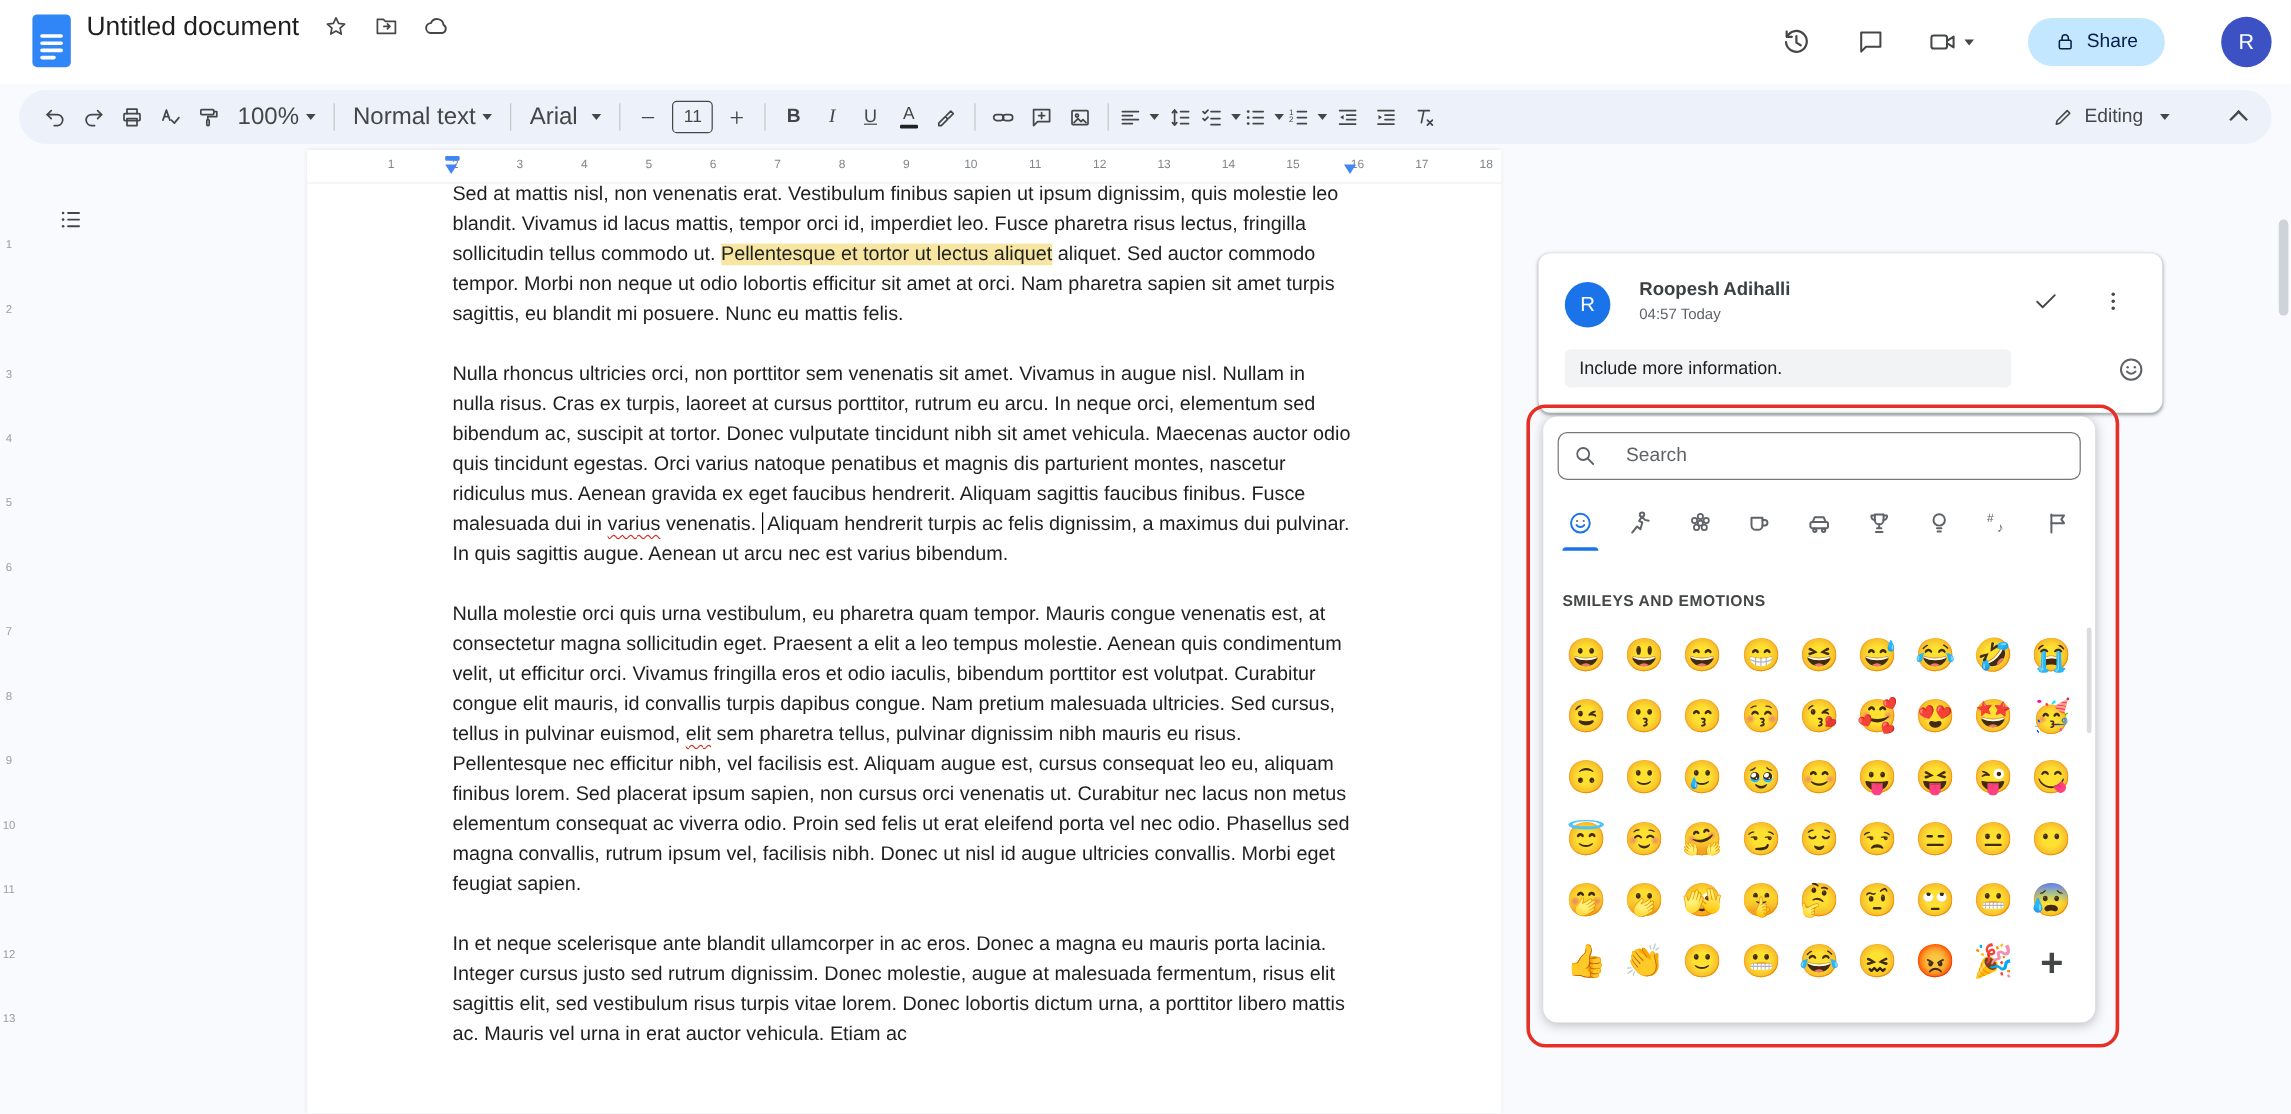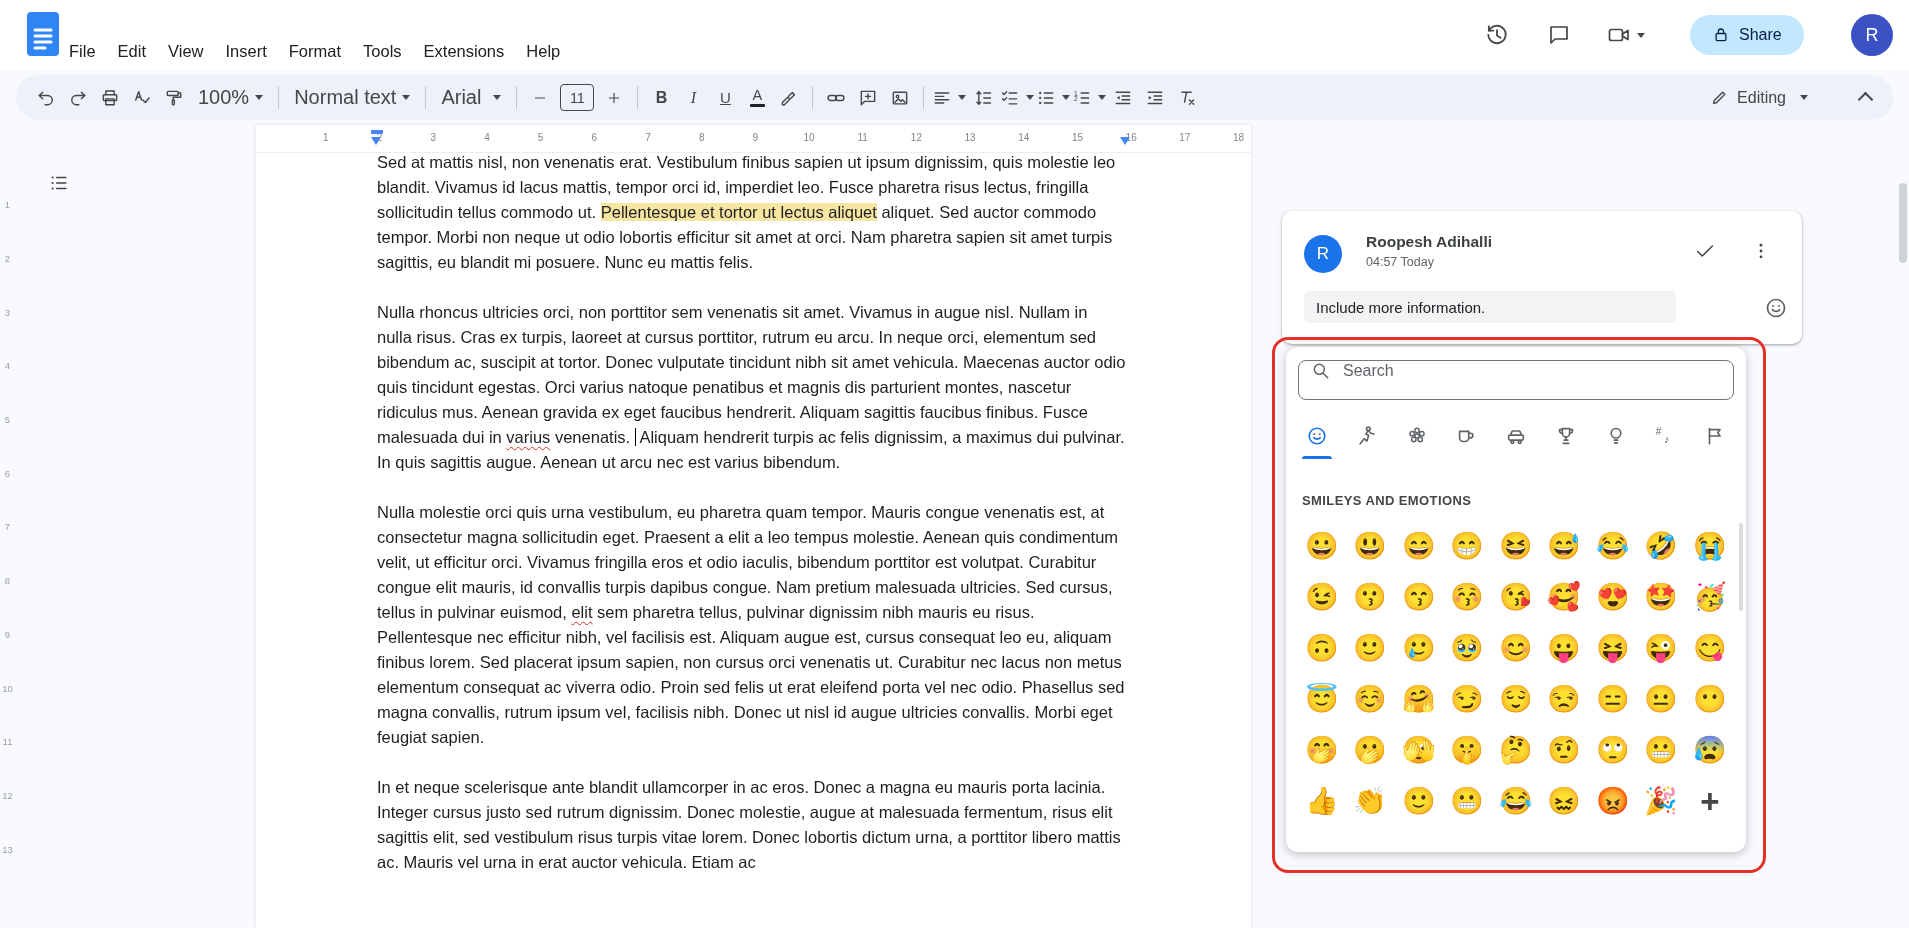--- a/index.html
+++ b/index.html
@@ -77,21 +77,21 @@
   .c-dots{position:absolute;left:464px;top:25px;width:30px;height:30px;display:flex;align-items:center;justify-content:center}
   .c-input{position:absolute;left:22px;top:80px;width:372px;height:32px;background:#f1f3f4;border-radius:5px;
            font-size:15px;color:#202124;display:flex;align-items:center;padding:0 12px;box-sizing:border-box}
   .emoji-insert-btn{position:absolute;left:1758px;top:290px;width:36px;height:36px;border-radius:50%;
                     display:flex;align-items:center;justify-content:center;z-index:11}
 
   
   .emoji-panel{position:absolute;left:1286px;top:347px;width:460px;height:505px;background:#fff;border-radius:12px;
                box-shadow:0 2px 10px rgba(0,0,0,.25);z-index:20}
   .search-box{position:absolute;left:12px;top:13px;width:436px;height:40px;border:1.5px solid #747775;border-radius:8px;
-              box-sizing:border-box;display:flex;align-items:flex-start;gap:10px;padding:0 12px}
+              box-sizing:border-box;display:flex;align-items:center;gap:22px;padding:0 12px}
   .search-input{border:none;outline:none;flex:1;font-size:16px;color:#202124;background:transparent;font-family:inherit}
   .search-input::placeholder{color:#5f6368}
   .cat-row{position:absolute;left:14px;top:66px;width:432px;height:46px;display:flex;align-items:center;justify-content:space-between}
   .cat{width:34px;height:44px;display:flex;align-items:center;justify-content:center;position:relative}
   .cat svg{stroke:#5f6368}
   .cat .glyphfill{fill:#5f6368;stroke:none}
   .cat.selected svg{stroke:var(--c-accent,#1a73e8)}
   .cat.selected::after{content:"";position:absolute;left:2px;right:2px;bottom:-1px;height:3px;
                        background:var(--c-accent,#1a73e8);border-radius:3px 3px 0 0}
   .section-title{position:absolute;left:16px;top:146px;font-size:13px;font-weight:700;color:#444746;letter-spacing:.4px}
@@ -108,31 +108,39 @@
 </head>
 <body>
 
 <div class="header">
   <span class="docs-icon">
     <svg width="34" height="46" viewBox="0 0 34 46">
       <rect x="1" y="1" width="32" height="44" rx="4" fill="#3086F6"></rect>
       <path d="M9 19h16M9 25h16M9 31h16M9 37h10" stroke="#fff" stroke-width="3" stroke-linecap="round" fill="none"></path>
     </svg>
   </span>
-  <nav class="menu-row">
-
-  <button class="menu-item">File</button>
-      <button class="menu-item">Edit</button>
-      <button class="menu-item">View</button>
-      <button class="menu-item">Insert</button>
-      <button class="menu-item">Format</button>
-      <button class="menu-item">Tools</button>
-      <button class="menu-item">Extensions</button>
-      <button class="menu-item">Help</button>
-    </nav>
+  <div class="title-row">
+    <span class="doc-title">Untitled document</span>
+    <span class="title-ic">
+      <svg class="ic" width="20" height="20" viewBox="0 0 24 24">
+          <path d="M12 3.5l2.6 5.5 6 .7-4.5 4.1 1.2 5.9-5.3-3-5.3 3 1.2-5.9L3.4 9.7l6-.7z"></path>
+        </svg>
+    </span>
+    <span class="title-ic">
+      <svg class="ic" width="20" height="20" viewBox="0 0 24 24">
+          <path d="M3 5h6l2 2h10v12H3z"></path>
+          <path d="M9.5 12h6M13 9.5L15.5 12 13 14.5"></path>
+        </svg>
+    </span>
+    <span class="title-ic">
+      <svg class="ic" width="22" height="22" viewBox="0 0 24 24">
+          <path d="M7 18a4.5 4.5 0 01-.4-9A6 6 0 0118.1 10.6 4 4 0 0117 18z"></path>
+        </svg>
+    </span>
+  </div>
 
   <span class="h-icon" style="left:1483px">
     <svg class="ic" width="26" height="26" viewBox="0 0 24 24">
         <path d="M4.5 4v4h4"></path>
         <path d="M4.8 8A8 8 0 114 12"></path>
         <path d="M12 7.5v5l3.3 2"></path>
       </svg>
   </span>
   <span class="h-icon" style="left:1545px">
     <svg class="ic" width="24" height="24" viewBox="0 0 24 24">

